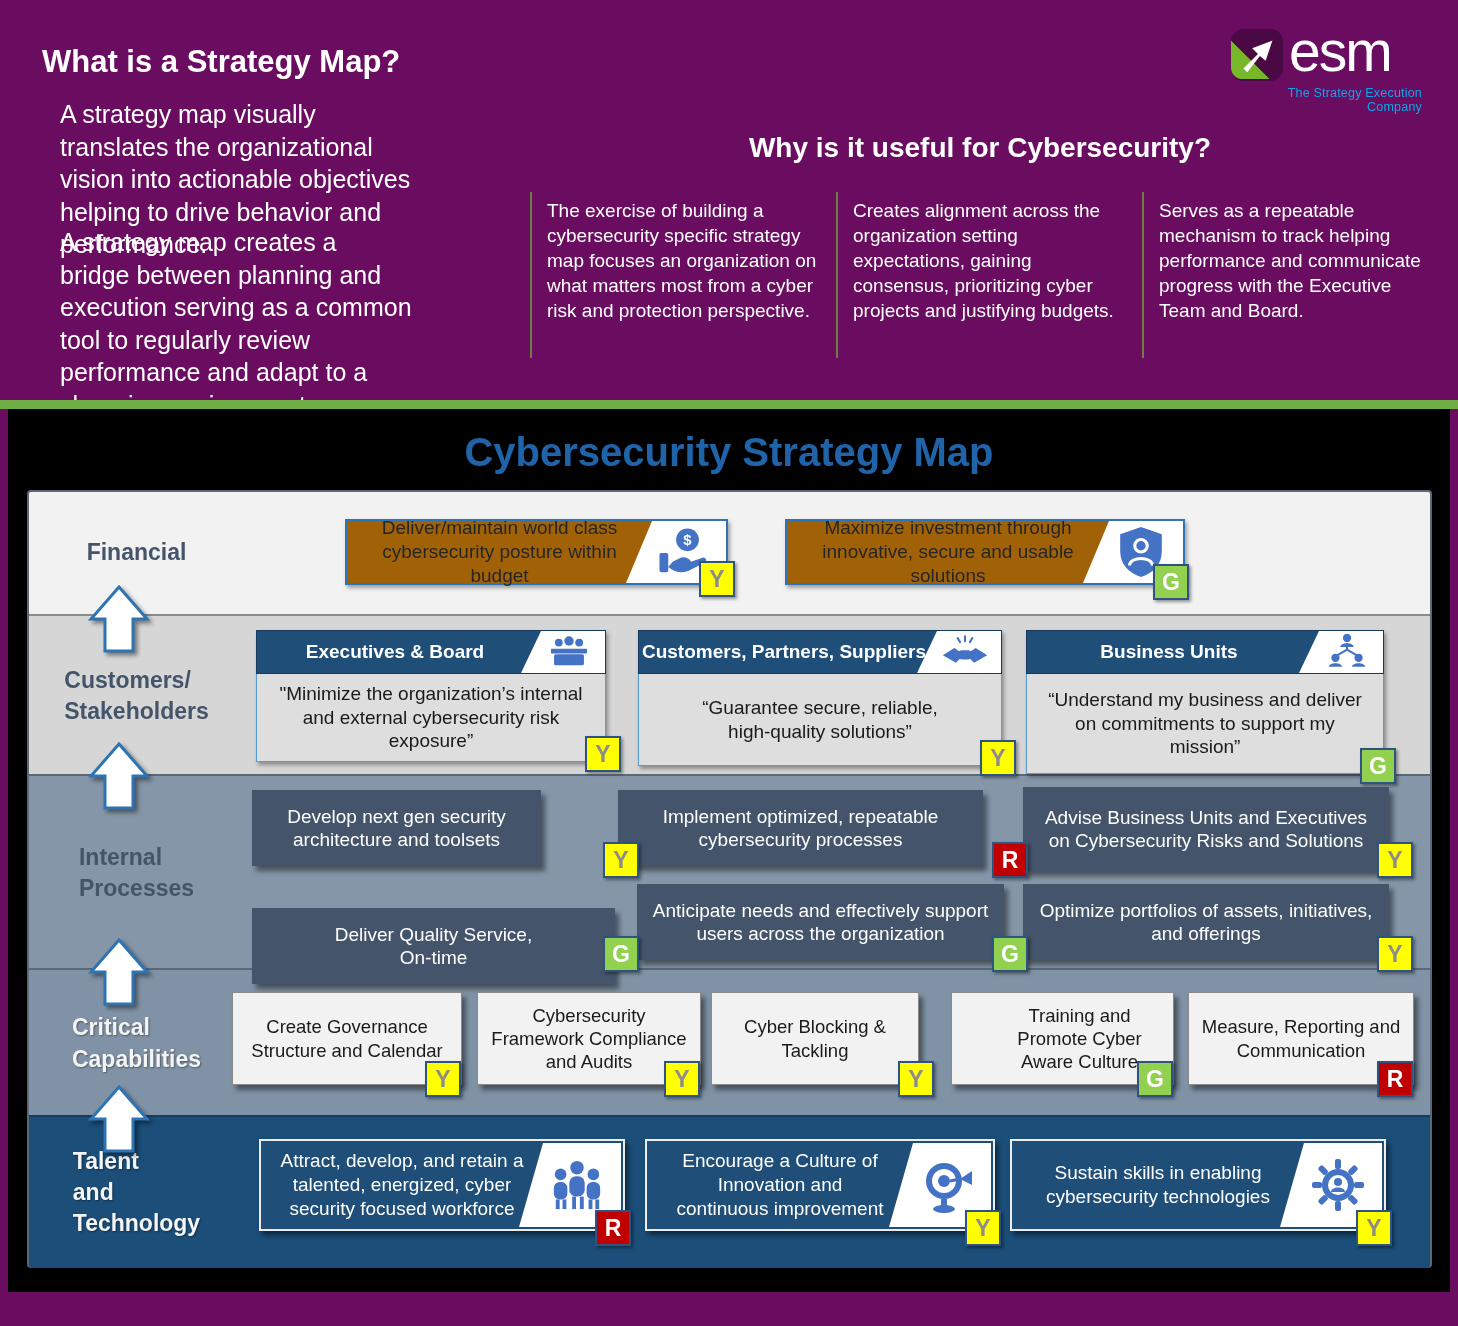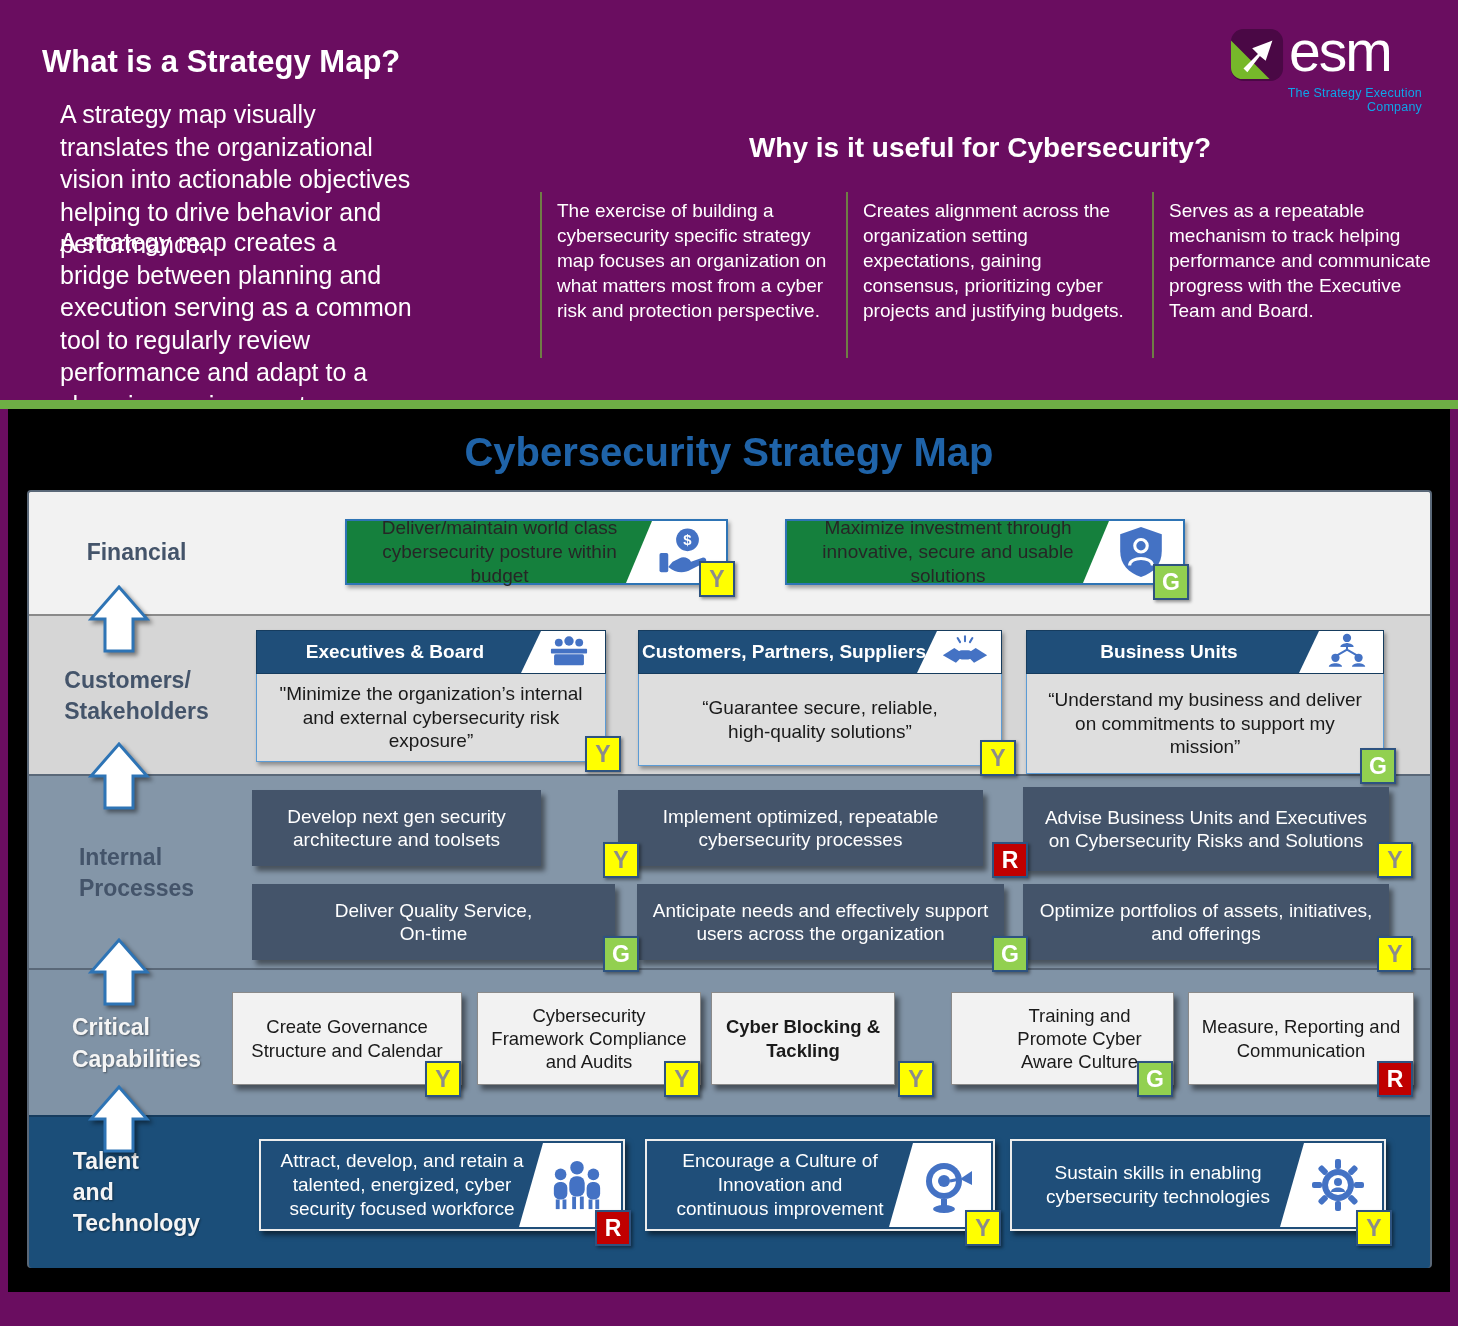--- a/index.html
+++ b/index.html
@@ -3,21 +3,21 @@
 <meta charset="utf-8">
 <style>
   html,body{margin:0;padding:0;}
   body{width:1458px;height:1326px;position:relative;background:#6A0D60;
        font-family:"Liberation Sans",sans-serif;overflow:hidden;}
   .abs{position:absolute;}
   
   .intro-title{left:42px;top:44px;color:#fff;font-size:31px;font-weight:bold;margin:0;}
   .intro-p{color:#fff;font-size:25px;line-height:1.3;width:352px;margin:0;}
   .why-title{left:515px;top:132px;width:930px;text-align:center;color:#fff;font-size:28px;font-weight:bold;margin:0;}
-  .why-cols{left:530px;top:192px;width:928px;display:flex;justify-content:flex-end;}
+  .why-cols{left:530px;top:192px;width:928px;display:flex;}
   .why-col{width:275px;margin:0;padding:6px 14px 0 15px;border-left:2px solid #6f7d45;
            color:#fff;font-size:19px;line-height:1.32;height:160px;}
   
   .logo{left:1230px;top:28px;width:192px;}
   .logo-row{display:flex;align-items:flex-start;gap:5px;}
   .logo-word{color:#fff;font-size:57px;line-height:0.82;letter-spacing:-2px;font-weight:500;}
   .logo-tag{color:#0ea5e9;font-size:12.5px;text-align:right;margin-top:4px;letter-spacing:0.2px;}
   
   .green-bar{left:0;top:400px;width:1458px;height:9px;background:#6EAE45;}
   .black-panel{left:8px;top:409px;width:1442px;height:883px;background:#000;}
@@ -36,21 +36,21 @@
              justify-content:center;text-align:left;font-weight:bold;font-size:23px;
              white-space:pre-line;line-height:1.35;}
   .lbl-dark{color:#44546A;}
   .lbl-light{color:#F5F5F5;text-shadow:1px 1px 2px rgba(0,0,0,.4);}
   
   .up-arrow{position:absolute;left:59px;width:62px;height:68px;z-index:6;
             filter:drop-shadow(3px 3px 2px rgba(0,0,0,.45));}
   
   .obj{position:absolute;box-sizing:border-box;z-index:4;}
   .obj-text{white-space:pre-line;}
-  .fin-box{background:#15803d;border:2px solid #2E74B5;display:flex;align-items:center;
+  .fin-box{background:#a16207;border:2px solid #2E74B5;display:flex;align-items:center;
            box-shadow:2px 3px 4px rgba(0,0,0,.35);}
   .fin-text{flex:1;padding:4px 88px 4px 14px;text-align:center;font-size:19px;color:#262626;line-height:1.25;}
   .icon-panel{position:absolute;right:0;top:0;bottom:0;width:84px;background:#fff;
               clip-path:polygon(26px 0,100% 0,100% 100%,0 100%);
               display:flex;align-items:center;justify-content:center;padding-left:16px;}
   .cust-box{box-shadow:2px 3px 4px rgba(0,0,0,.35);}
   .cust-header{position:relative;height:44px;background:#1F4E79;border:1px solid #163C5E;
                display:flex;align-items:center;justify-content:center;
                color:#fff;font-weight:bold;font-size:19px;padding-right:72px;box-sizing:border-box;}
   .hdr-panel{position:absolute;right:0;top:0;bottom:0;width:72px;background:#fff;
@@ -237,37 +237,37 @@
 
   <div class="obj int-box obj-text" style="left:223px;top:298px;width:289px;height:76px;">Develop next gen security architecture and toolsets</div>
   <span class="badge badge-Y abs" style="left:574px;top:350px;">Y</span>
 
   <div class="obj int-box obj-text" style="left:589px;top:298px;width:365px;height:76px;">Implement optimized, repeatable cybersecurity processes</div>
   <span class="badge badge-R abs" style="left:963px;top:350px;">R</span>
 
   <div class="obj int-box obj-text" style="left:994px;top:295px;width:366px;height:84px;">Advise Business Units and Executives on Cybersecurity Risks and Solutions</div>
   <span class="badge badge-Y abs" style="left:1348px;top:350px;">Y</span>
 
-  <div class="obj int-box obj-text" style="left:223px;top:392px;width:363px;height:76px;">Deliver Quality Service,
+  <div class="obj int-box obj-text" style="left:223px;top:416px;width:363px;height:76px;">Deliver Quality Service,
 On-time</div>
   <span class="badge badge-G abs" style="left:574px;top:444px;">G</span>
 
   <div class="obj int-box obj-text" style="left:608px;top:392px;width:367px;height:76px;">Anticipate needs and effectively support users across the organization</div>
   <span class="badge badge-G abs" style="left:963px;top:444px;">G</span>
 
   <div class="obj int-box obj-text" style="left:994px;top:392px;width:366px;height:76px;">Optimize portfolios of assets, initiatives, and offerings</div>
   <span class="badge badge-Y abs" style="left:1348px;top:444px;">Y</span>
 
   <div class="obj crit-box obj-text" style="left:203px;top:500px;width:230px;height:93px;">Create Governance Structure and Calendar</div>
   <span class="badge badge-Y abs" style="left:396px;top:569px;">Y</span>
 
   <div class="obj crit-box obj-text" style="left:448px;top:500px;width:224px;height:93px;">Cybersecurity Framework Compliance and Audits</div>
   <span class="badge badge-Y abs" style="left:635px;top:569px;">Y</span>
 
-  <div class="obj crit-box obj-text" style="left:682px;top:500px;width:184px;height:93px;font-weight:bold;">Cyber Blocking &amp; Tackling</div>
+  <div class="obj crit-box obj-text" style="left:682px;top:500px;width:208px;height:93px;">Cyber Blocking &amp; Tackling</div>
   <span class="badge badge-Y abs" style="left:869px;top:569px;">Y</span>
 
   <div class="obj crit-box obj-text" style="left:922px;top:500px;width:223px;height:93px;padding-left:44px;">Training and Promote Cyber Aware Culture</div>
   <span class="badge badge-G abs" style="left:1108px;top:569px;">G</span>
 
   <div class="obj crit-box obj-text" style="left:1159px;top:500px;width:226px;height:93px;">Measure, Reporting and Communication</div>
   <span class="badge badge-R abs" style="left:1348px;top:569px;">R</span>
 
   <div class="obj tal-box" style="left:230px;top:647px;width:366px;height:92px;">
     <div class="tal-text">Attract, develop, and retain a talented, energized, cyber security focused workforce</div>

